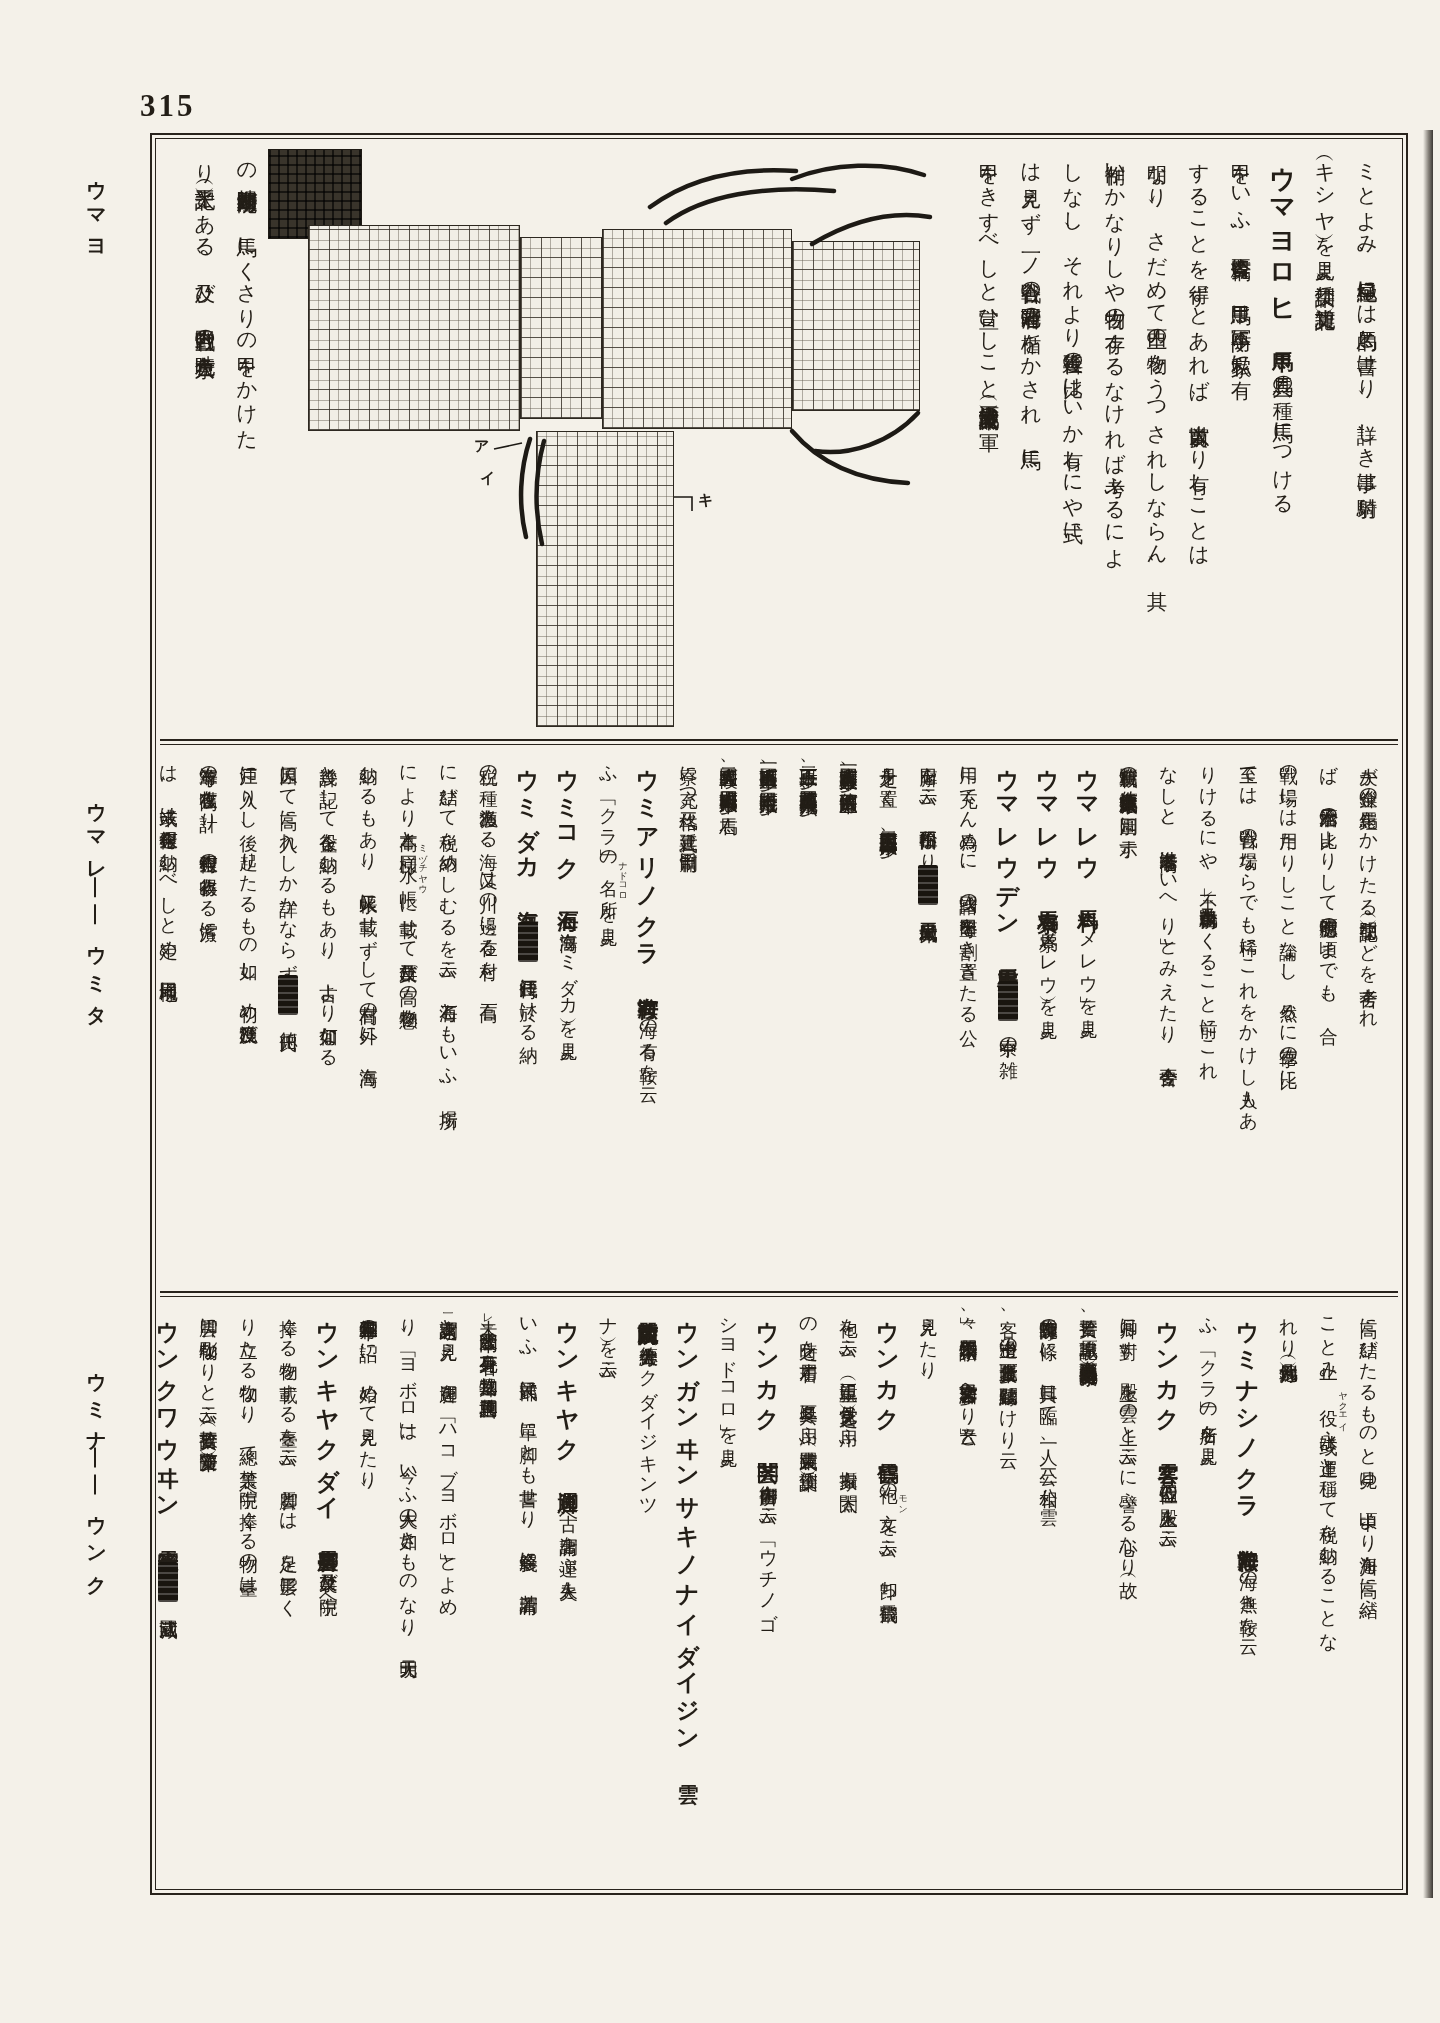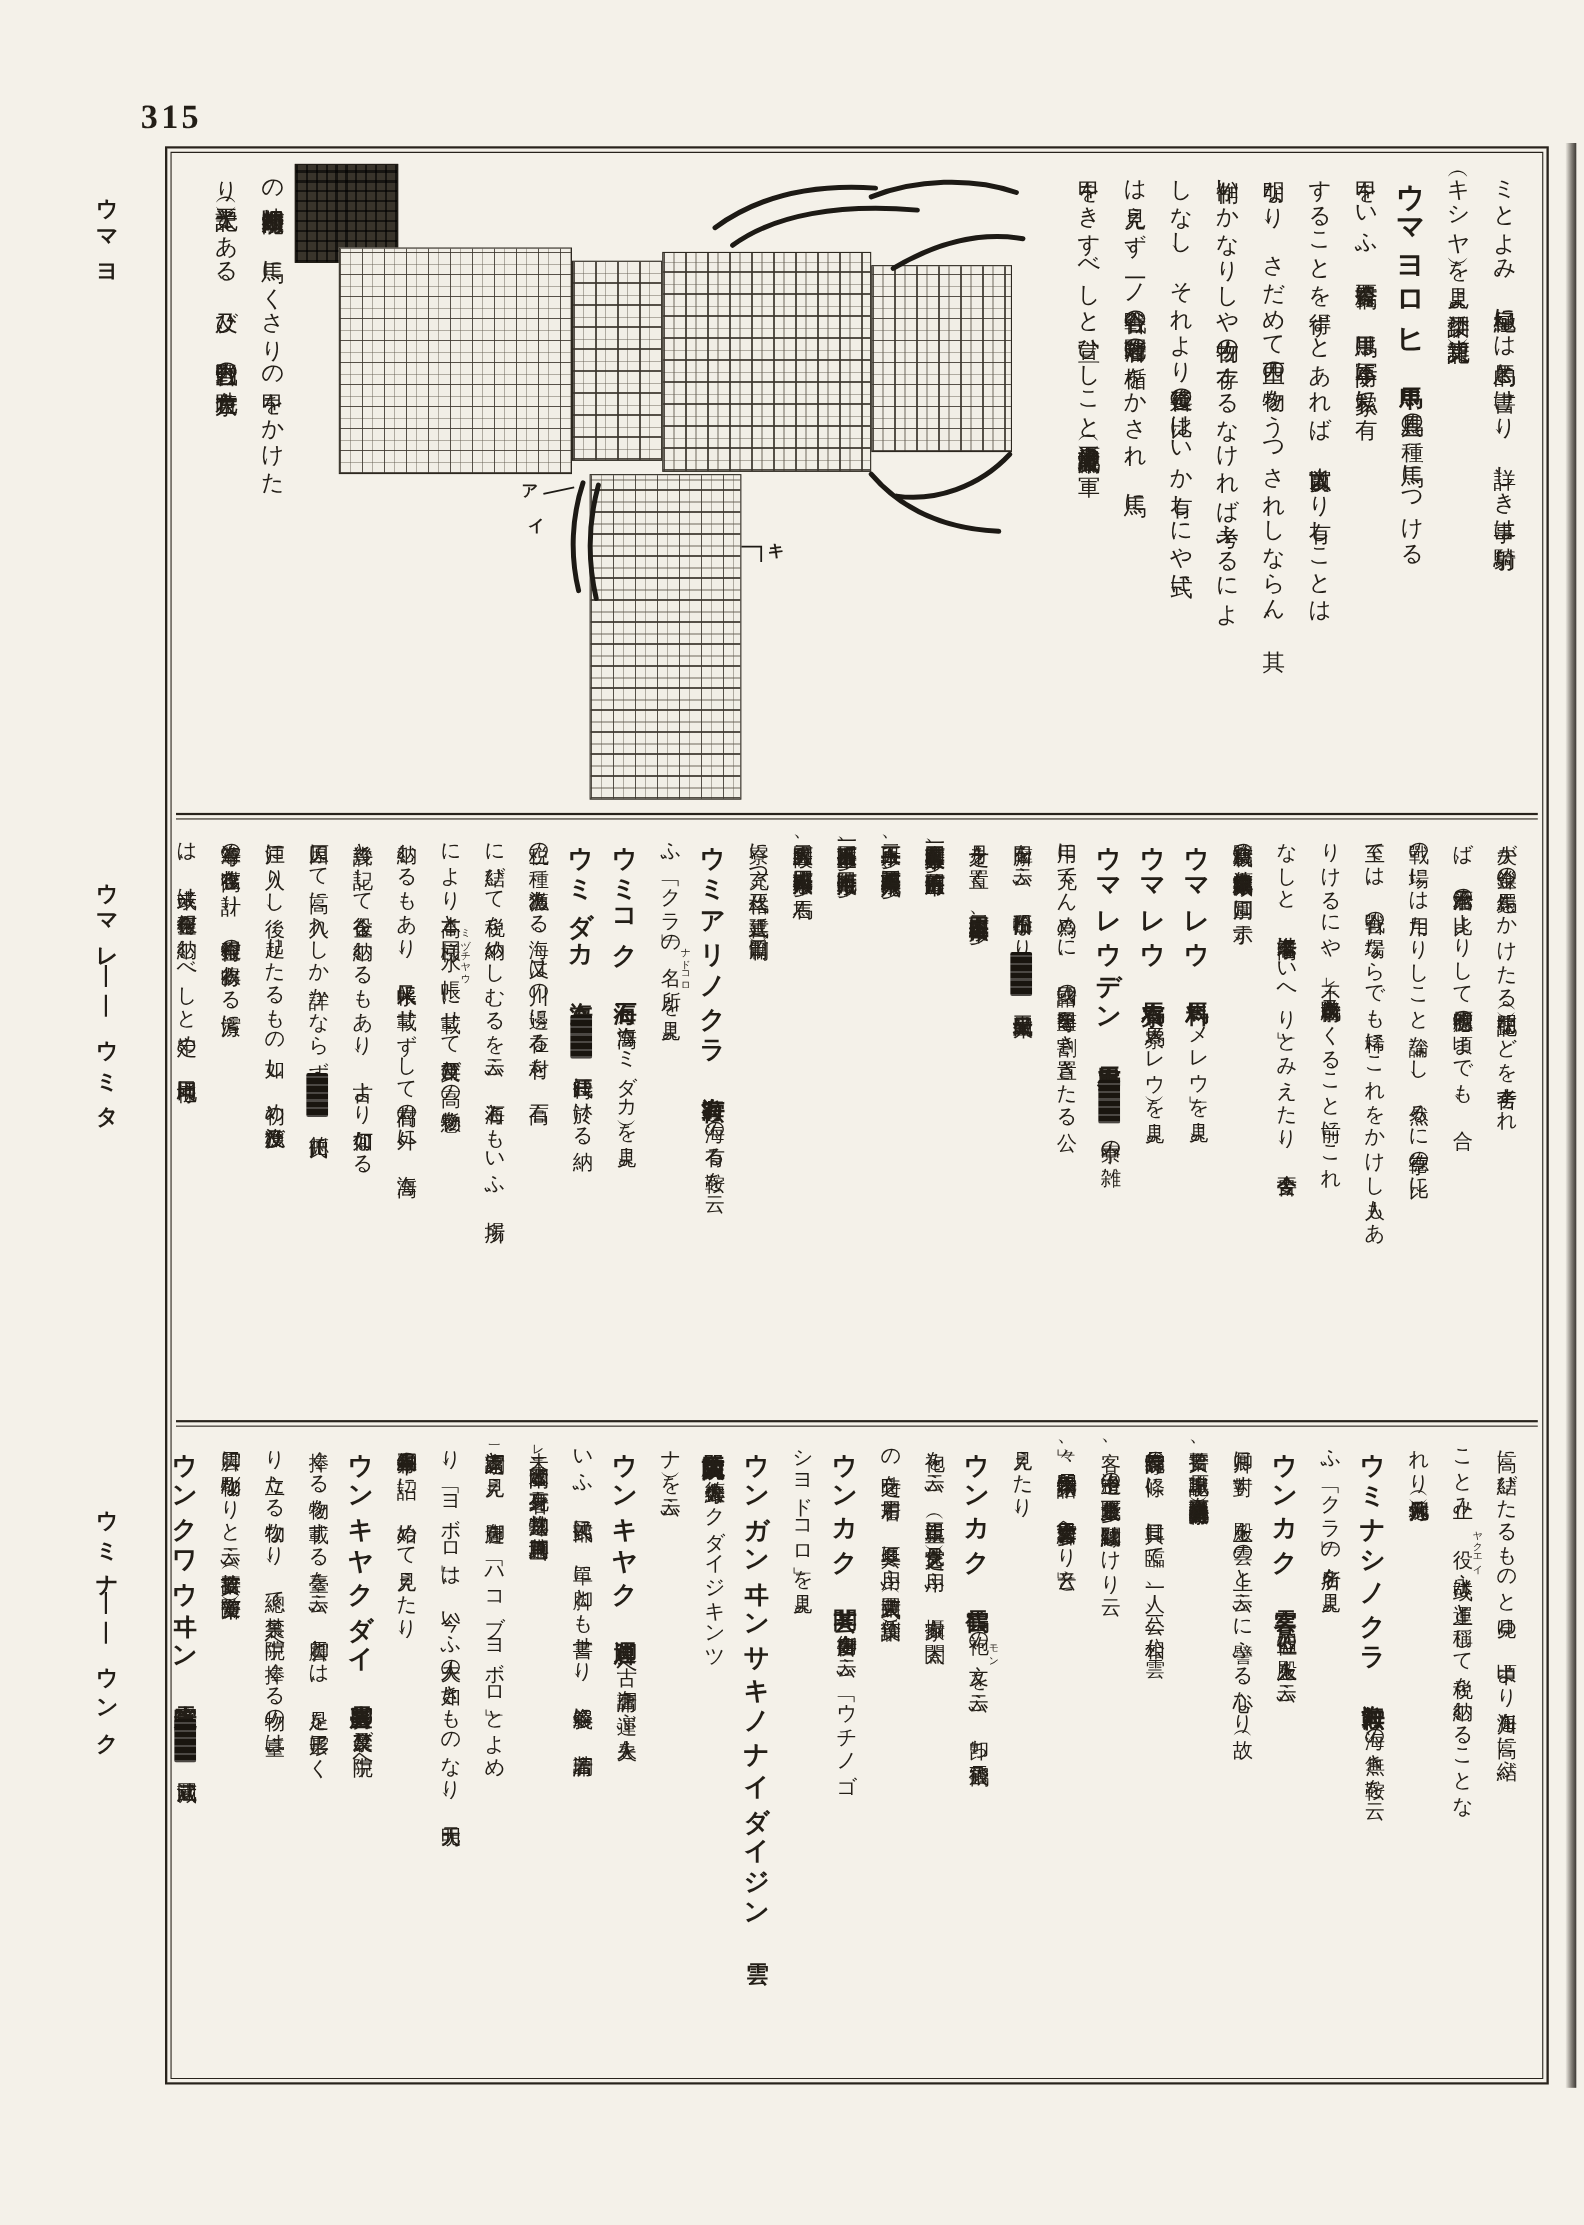--- a/index.html
+++ b/index.html
@@ -1,19 +1,19 @@
 <!DOCTYPE html>
 <html><head>
 <meta charset="utf-8">
 <style>
   html,body{margin:0;padding:0;background:#dedbd2;}
   #scan{position:relative;width:1440px;height:2023px;background:#f4f1e9;overflow:hidden;
         font-family:"Liberation Serif",serif;color:#231e17;}
   
-  #pagenum{position:absolute;left:128px;top:88px;font-size:31px;font-weight:bold;letter-spacing:3px;}
+  #pagenum{position:absolute;left:140px;top:88px;font-size:31px;font-weight:bold;letter-spacing:3px;}
   
   .mlabel{position:absolute;left:84px;writing-mode:vertical-rl;font-family:"Liberation Sans",sans-serif;
           font-weight:bold;font-size:20px;letter-spacing:7px;}
   #mlabel-top{top:166px;}
   #mlabel-mid{top:788px;}
   #mlabel-bot{top:1358px;}
   
   #frame{position:absolute;left:150px;top:133px;width:1258px;height:1762px;box-sizing:border-box;
          border:2px solid #28231c;box-shadow:inset 0 0 0 3px #f4f1e9, inset 0 0 0 4px #28231c;
          padding:6px;display:flex;flex-direction:column;}

